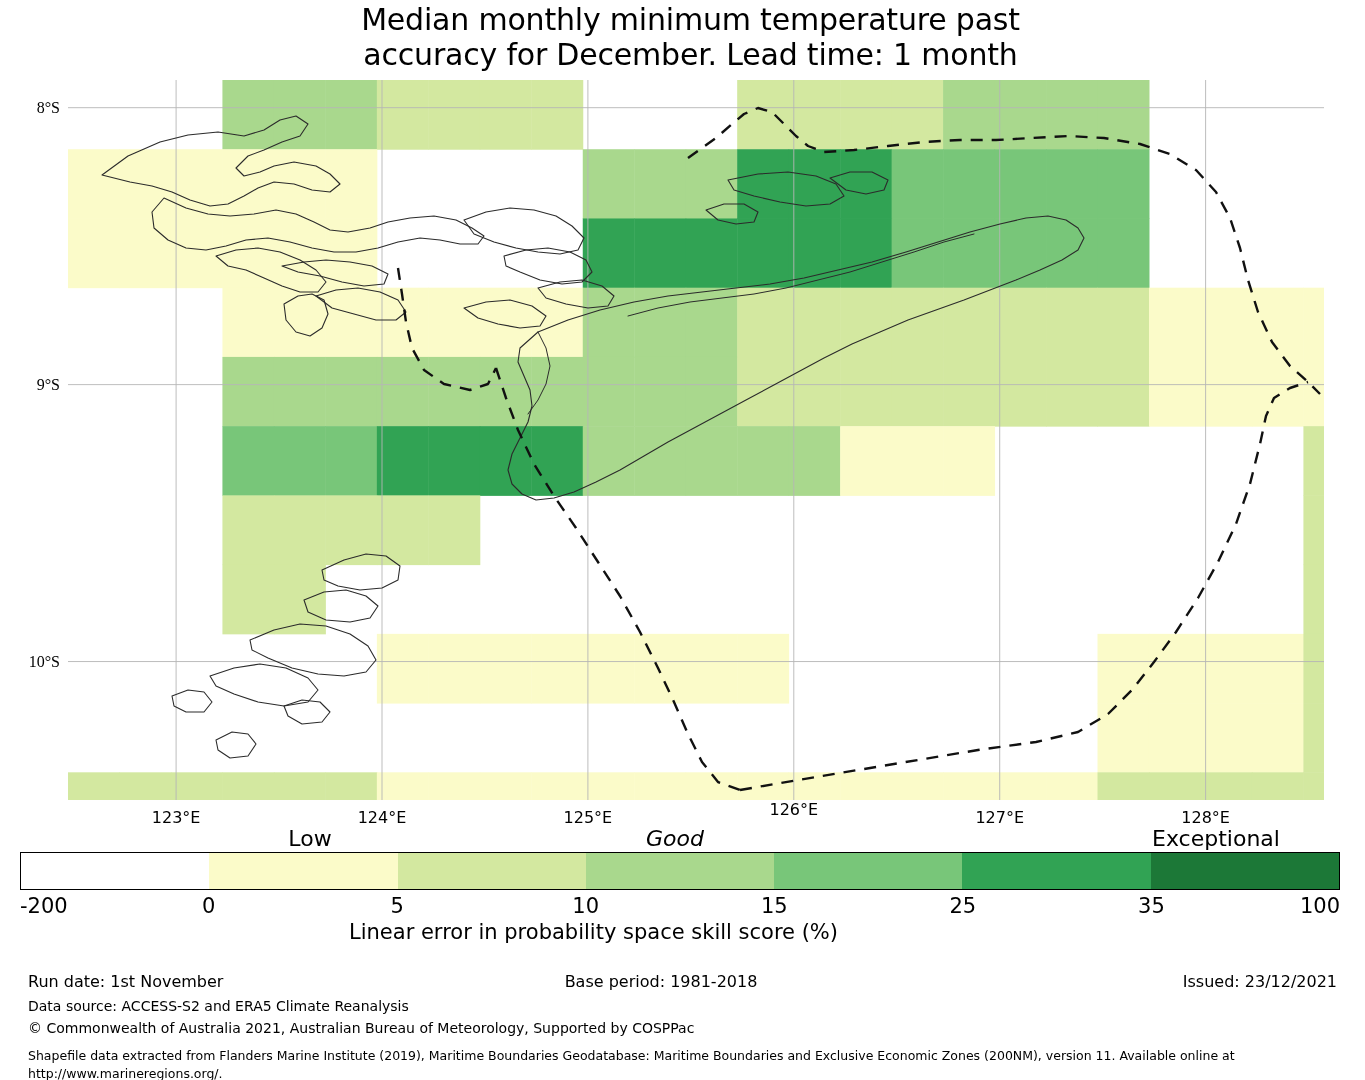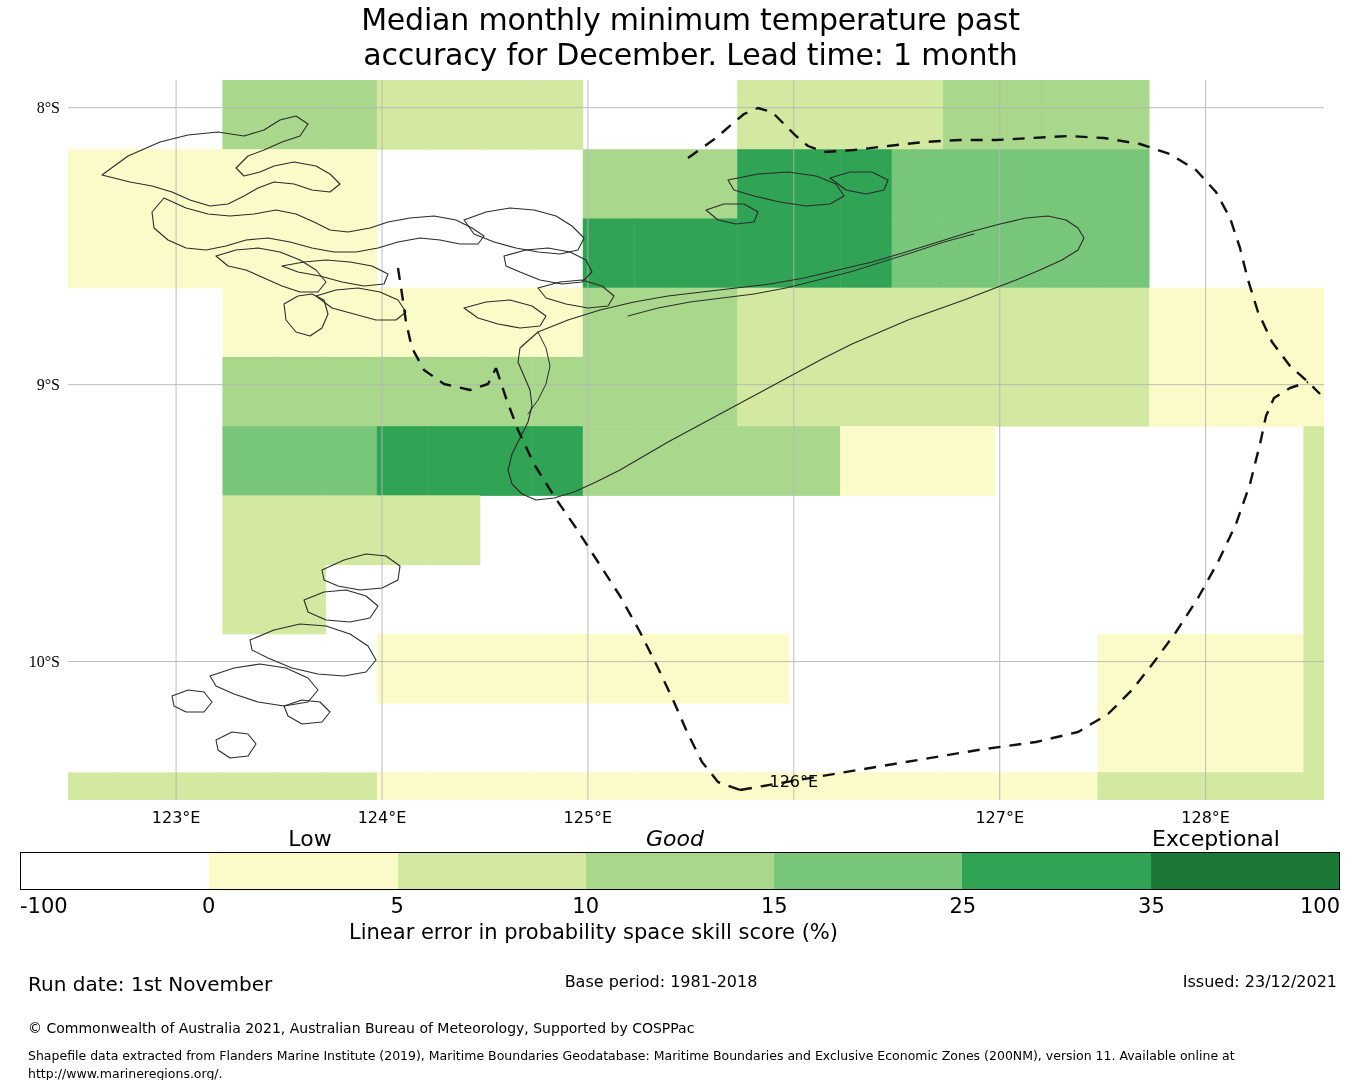--- a/index.html
+++ b/index.html
@@ -28,21 +28,21 @@
   .cb-tick{position:absolute;top:42px;font-size:21px;transform:translateX(-50%);
            white-space:nowrap;}
   .cb-cat{position:absolute;font-size:22px;transform:translateX(-50%);
           white-space:nowrap;top:826px;}
   #cbar-xlabel{position:absolute;left:0;top:920px;width:1187px;text-align:center;
                font-size:21px;}
 
   
   #footer{position:absolute;left:0;top:972px;width:1365px;height:108px;}
   .f-row{position:absolute;width:1365px;}
-  .f-left{position:absolute;left:28px;font-size:20px;white-space:nowrap;text-align:right;}
+  .f-left{position:absolute;left:28px;font-size:16px;white-space:nowrap;text-align:right;}
   .f-mid{position:absolute;left:0;width:1322px;text-align:center;font-size:16px;}
   .f-right{position:absolute;right:28px;font-size:16px;white-space:nowrap;}
   .f-small{position:absolute;left:28px;font-size:14px;white-space:nowrap;}
   .f-tiny{position:absolute;left:28px;font-size:12.5px;white-space:nowrap;}
 </style>
 </head>
 <body>
 
 <div id="title">
   <span class="ln">Median monthly minimum temperature past</span>
@@ -319,55 +319,56 @@
 
 <div id="y-axis-labels">
     <div class="ylab" style="left: 2px; top: 107.692px;">8°S</div>
     <div class="ylab" style="left: 2px; top: 384.615px;">9°S</div>
     <div class="ylab" style="left: 2px; top: 661.538px;">10°S</div>
   </div>
 <div id="x-axis-labels">
     <div class="xlab" style="left: 176.098px; top: 808px;">123°E</div>
     <div class="xlab" style="left: 382px; top: 808px;">124°E</div>
     <div class="xlab" style="left: 587.902px; top: 808px;">125°E</div>
-    <div class="xlab" style="left: 793.803px; top: 772px;">126°E</div>
+    <div class="xlab" style="left: 793.803px; top: 800px;">126°E</div>
     <div class="xlab" style="left: 999.705px; top: 808px;">127°E</div>
     <div class="xlab" style="left: 1205.61px; top: 808px;">128°E</div>
   </div>
 
 <div id="cbar-categories">
     <span class="cb-cat" style="left: 310px;">Low</span>
     <span class="cb-cat" style="left: 675px; font-style: italic;">Good</span>
     <span class="cb-cat" style="left: 1216px;">Exceptional</span>
   </div>
 <div id="cbar-wrap">
   <div id="cbar">
       <div style="background: rgb(255, 255, 255);"></div>
       <div style="background: rgb(251, 251, 201);"></div>
       <div style="background: rgb(211, 232, 160);"></div>
       <div style="background: rgb(169, 216, 141);"></div>
       <div style="background: rgb(120, 198, 121);"></div>
       <div style="background: rgb(49, 163, 84);"></div>
       <div style="background: rgb(28, 120, 55);"></div>
     </div>
   <div id="cbar-ticks">
-      <span class="cb-tick" style="left: 0px; transform: translateX(0px);">-100</span>
+      <span class="cb-tick" style="left: 0px; transform: translateX(0px);">-200</span>
       <span class="cb-tick" style="left: 188.571px; transform: translateX(-50%);">0</span>
       <span class="cb-tick" style="left: 377.143px; transform: translateX(-50%);">5</span>
       <span class="cb-tick" style="left: 565.714px; transform: translateX(-50%);">10</span>
       <span class="cb-tick" style="left: 754.286px; transform: translateX(-50%); text-align: center;">15</span>
       <span class="cb-tick" style="left: 942.857px; transform: translateX(-50%);">25</span>
       <span class="cb-tick" style="left: 1131.43px; transform: translateX(-50%);">35</span>
       <span class="cb-tick" style="left: 1320px; transform: translateX(-100%);">100</span>
     </div>
 </div>
 <div id="cbar-xlabel">Linear error in probability space skill score (%)</div>
 
 <div id="footer">
   <div class="f-row" style="top:0px;">
     <span class="f-left">Run date: 1st November</span>
     <span class="f-mid">Base period: 1981-2018</span>
     <span class="f-right">Issued: 23/12/2021</span>
   </div>
+  <div class="f-small" style="top:26px;">Data source: ACCESS-S2 and ERA5 Climate Reanalysis</div>
   <div class="f-small" style="top:48px;">© Commonwealth of Australia 2021, Australian Bureau of Meteorology, Supported by COSPPac</div>
   <div class="f-tiny" style="top:76px;">Shapefile data extracted from Flanders Marine Institute (2019), Maritime Boundaries Geodatabase: Maritime Boundaries and Exclusive Economic Zones (200NM), version 11. Available online at</div>
   <div class="f-tiny" style="top:94px;">http://www.marineregions.org/.</div>
 </div>
 
 </body></html>

